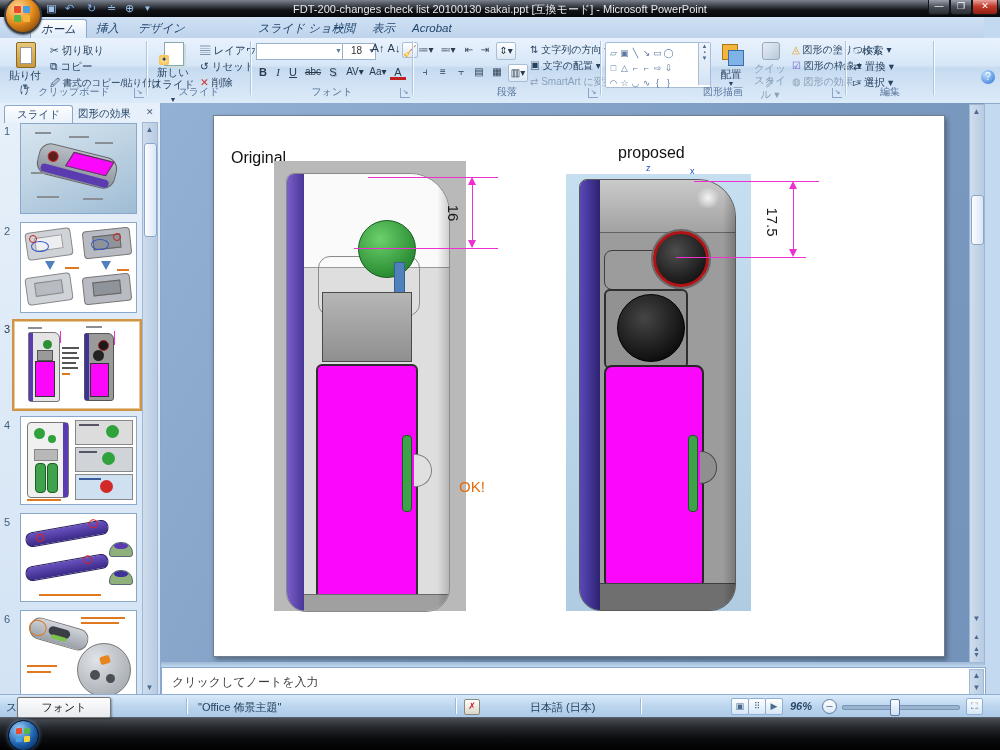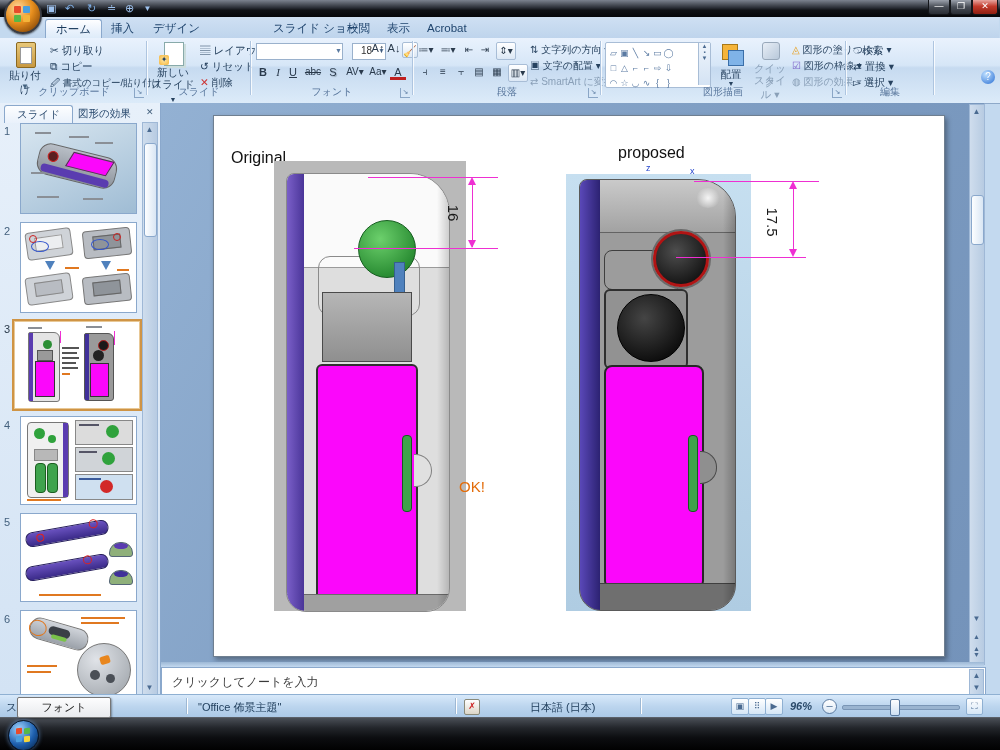--- a/index.html
+++ b/index.html
@@ -14,22 +14,22 @@
     background:linear-gradient(#9aa0ab,#474c55 50%,#2a2e35);border-radius:0 0 3px 3px;
     color:#fff;font-size:9px;text-align:center;line-height:13px;}
   #btn-close{background:linear-gradient(#e8a6a0,#c23a2b 45%,#8f1f12);}
   
   #orb{left:4px;top:-4px;width:34px;height:34px;border-radius:50%;
     background:radial-gradient(circle at 35% 30%,#ffd9a0,#e88f1e 45%,#8a4a08 85%);
     border:2px solid #3a3d44;box-shadow:0 1px 2px rgba(0,0,0,.6);z-index:5;}
   .orbsq{position:absolute;width:7px;height:7px;border-radius:1px;}
   .qat{top:2px;width:15px;height:13px;font-size:11px;color:#9fc3ef;text-align:center;line-height:13px;}
   
-  #tabrow{left:15px;top:17px;width:984px;height:21px;
-    background:linear-gradient(#cfe0f3,#bed4ec);border-bottom:1px solid #98b3d4;}
+  #tabrow{left:0;top:17px;width:984px;height:21px;
+    background:linear-gradient(#cfe0f3,#bed4ec);border-bottom:1px solid #98b3d4;font-style:italic;}
   .tab{position:absolute;top:2px;height:19px;line-height:18px;padding:0 10px;
     font-size:11.5px;color:#20456e;}
   .tab.active{background:linear-gradient(#fefeff,#eaf2fc 55%,#dcebf9);
     border:1px solid #8aa8cc;border-bottom:none;border-radius:3px 3px 0 0;color:#1a3a5c;}
   
   #ribbon{left:0;top:38px;width:1000px;height:65px;
     background:linear-gradient(#e9f2fd,#d6e6f7 42%,#c6daf0 46%,#dcebf9);
     border-bottom:1px solid #8ea9c9;}
   .rgroup{position:absolute;top:2px;height:58px;}
   .gdiv{position:absolute;top:3px;height:54px;width:1px;background:#aec5e0;box-shadow:1px 0 0 rgba(255,255,255,.8);}
@@ -91,20 +91,21 @@
       <span class="orbsq" style="left:17px;top:8px;background:#4a9ede;"></span>
       <span class="orbsq" style="left:8px;top:17px;background:#58b847;"></span>
       <span class="orbsq" style="left:17px;top:17px;background:#f5b43a;"></span>
     </div>
     <span class="abs qat" style="left:44px;">▣</span>
     <span class="abs qat" style="left:62px;color:#7fb0e8;">↶</span>
     <span class="abs qat" style="left:84px;color:#7fb0e8;">↻</span>
     <span class="abs qat" style="left:104px;">≐</span>
     <span class="abs qat" style="left:122px;">⊕</span>
     <span class="abs qat" style="left:140px;font-size:8px;">▼</span>
+    <div class="abs" id="title-text">FDT-200-changes check list 20100130  sakai.ppt [互換モード] - Microsoft PowerPoint</div>
     <div class="abs winbtn" style="left:928px;width:20px;">—</div>
     <div class="abs winbtn" style="left:950px;width:20px;">❐</div>
     <div class="abs winbtn" id="btn-close" style="left:972px;width:24px;">✕</div>
   </div>
 
   <div class="abs" id="tabrow">
     <span class="tab active" style="left:30px;">ホーム</span>
     <span class="tab" style="left:86px;">挿入</span>
     <span class="tab" style="left:128px;">デザイン</span>
     <span class="tab" style="left:180px;margin-top:20px;">アニメーション</span>
@@ -144,21 +145,21 @@
       <div class="rbtn-s" style="left:52px;top:19px;">↺ <span>リセット</span></div>
       <div class="rbtn-s" style="left:52px;top:35px;"><span style="color:#c33;">✕</span> <span>削除</span></div>
       <div class="glabel">スライド</div>
     </div>
     <div class="gdiv" style="left:250px;"></div>
 
     <div class="rgroup" style="left:252px;width:160px;">
       <div class="combo" style="left:4px;top:3px;width:82px;">
           <span style="float:right;color:#5a7aa0;font-size:7px;">▼</span>
         </div>
-      <div class="combo" style="left:100px;top:3px;width:24px;padding-left:8px;"><span>18</span><span style="float:right;color:#5a7aa0;font-size:7px;">▼</span></div>
+      <div class="combo" style="left:90px;top:3px;width:24px;padding-left:8px;"><span>18</span><span style="float:right;color:#5a7aa0;font-size:7px;">▼</span></div>
       <div class="fmt" style="left:118px;width:16px;">A↑</div>
       <div class="fmt" style="left:134px;width:16px;">A↓</div>
       <div class="fmt" style="left:150px;top:2px;width:14px;height:14px;border:1px solid #a8bdd6;border-radius:2px;background:linear-gradient(#fff,#dce8f5);">🧹</div>
       <div class="fmt" style="left:4px;top:24px;width:14px;font-weight:bold;">B</div>
       <div class="fmt" style="left:20px;top:24px;width:12px;font-style:italic;font-family:'Liberation Serif',serif;">I</div>
       <div class="fmt" style="left:34px;top:24px;width:14px;text-decoration:underline;">U</div>
       <div class="fmt" style="left:50px;top:24px;width:22px;text-decoration:line-through;font-size:10px;">abc</div>
       <div class="fmt" style="left:74px;top:24px;width:14px;text-shadow:1px 1px 1px #9ab;">S</div>
       <div class="fmt" style="left:92px;top:24px;width:22px;font-size:10px;"><span>AV</span>▾</div>
       <div class="fmt" style="left:116px;top:24px;width:20px;font-size:10px;"><span>Aa</span>▾</div>

